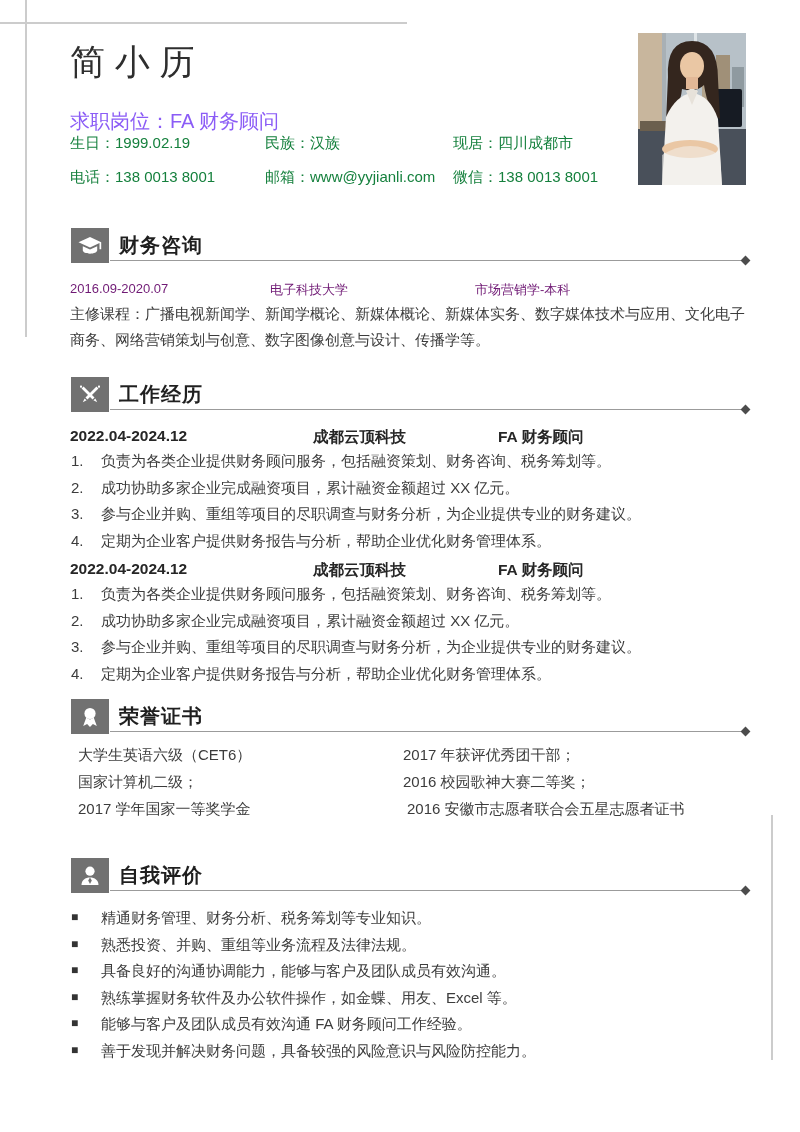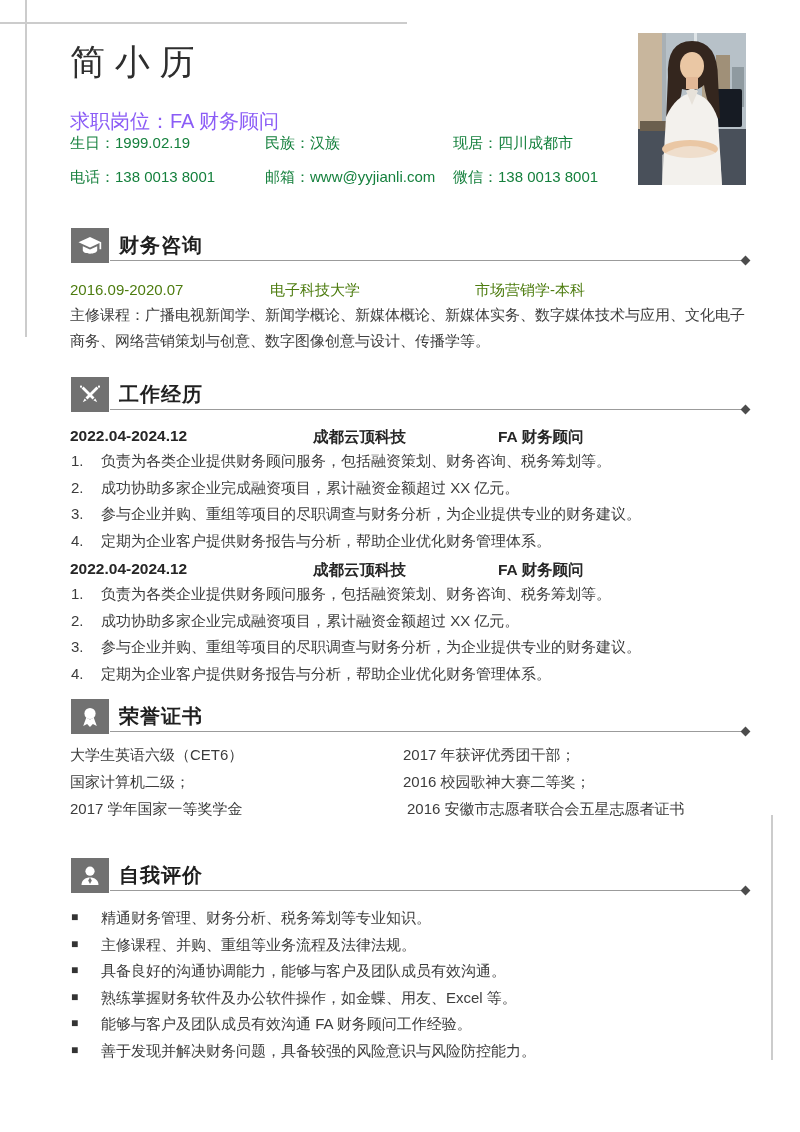--- a/index.html
+++ b/index.html
@@ -32,40 +32,40 @@
   .icon-box { position:absolute; left:1px; top:0; width:38px; height:35px; background:#717171;
               display:flex; align-items:center; justify-content:center; }
   .icon-box svg { width:24px; height:24px; fill:#ffffff; }
   .sec-title { position:absolute; left:49px; top:4px; font-size:20px; font-weight:bold; color:#1f1f1f;
                letter-spacing:1px; }
   .sec-line { position:absolute; left:40px; top:32px; right:1px; height:1px; background:#9b9b9b; }
   .sec-diamond { position:absolute; right:-3px; top:-3px; width:7px; height:7px; background:#4c4c4c;
                  transform:rotate(45deg); }
 
   
-  .edu-row { position:absolute; left:70px; top:281px; width:676px; height:18px; font-size:15px; color:#4d7c0f; }
+  .edu-row { position:absolute; left:70px; top:281px; width:676px; height:18px; font-size:13px; color:#701a75; }
   .edu-row .e0 { position:absolute; left:0; }
   .edu-row .e1 { position:absolute; left:200px; }
   .edu-row .e2 { position:absolute; left:405px; }
   .edu-courses { position:absolute; left:70px; top:302px; width:678px; font-size:15px;
-                 line-height:25.5px; color:#3c3c3c; }
+                 line-height:25.5px; color:#3c3c3c;font-family:Liberation Serif, serif; }
 
   
   .job-head { position:absolute; left:70px; width:676px; height:18px; font-size:15.5px;
               font-weight:bold; color:#262626; }
   .job-head .j0 { position:absolute; left:0; } .job-head .j1 { position:absolute; left:243px; }
   .job-head .j2 { position:absolute; left:428px; }
   .duties { position:absolute; left:70px; width:682px; list-style:none; }
   .duties li { position:relative; padding-left:31px; font-size:15px; line-height:20px;
                margin-bottom:6.5px; color:#3c3c3c; }
   .duties li .num { position:absolute; left:1px; top:0; }
 
   
   .honor-row { position:absolute; left:70px; width:680px; height:18px; font-size:15px; color:#3c3c3c; }
-  .honor-row .h-left  { position:absolute; left:0; }
+  .honor-row .h-left  { position:absolute; left:8px; }
   .honor-row .h-right { position:absolute; left:333px; }
 
   
   .evals { position:absolute; left:70px; width:682px; list-style:none; }
   .evals li { position:relative; padding-left:31px; font-size:15px; line-height:20px;
               margin-bottom:6.5px; color:#3c3c3c; }
   .evals li .sq { position:absolute; left:1px; top:-1px; font-size:12px; color:#333333; }
 </style>
 </head>
 <body>
@@ -211,20 +211,20 @@
           <path d="M12 13.4l-1.8 3.2L12 20l1.8-3.4z" fill="#717171"></path>
         </svg>
     </div>
     <div class="sec-title">自我评价</div>
     <div class="sec-line">
       <div class="sec-diamond"></div>
     </div>
   </div>
   <ul class="evals" style="top:908px;">
     <li><span class="sq">■</span><span>精通财务管理、财务分析、税务筹划等专业知识。</span></li>
-    <li><span class="sq">■</span><span>主修课程、并购、重组等业务流程及法律法规。</span></li>
+    <li><span class="sq">■</span><span>熟悉投资、并购、重组等业务流程及法律法规。</span></li>
     <li><span class="sq">■</span><span>具备良好的沟通协调能力，能够与客户及团队成员有效沟通。</span></li>
     <li><span class="sq">■</span><span>熟练掌握财务软件及办公软件操作，如金蝶、用友、Excel 等。</span></li>
     <li><span class="sq">■</span><span>能够与客户及团队成员有效沟通 FA 财务顾问工作经验。</span></li>
     <li><span class="sq">■</span><span>善于发现并解决财务问题，具备较强的风险意识与风险防控能力。</span></li>
   </ul>
 
 </div>
 
 </body></html>

